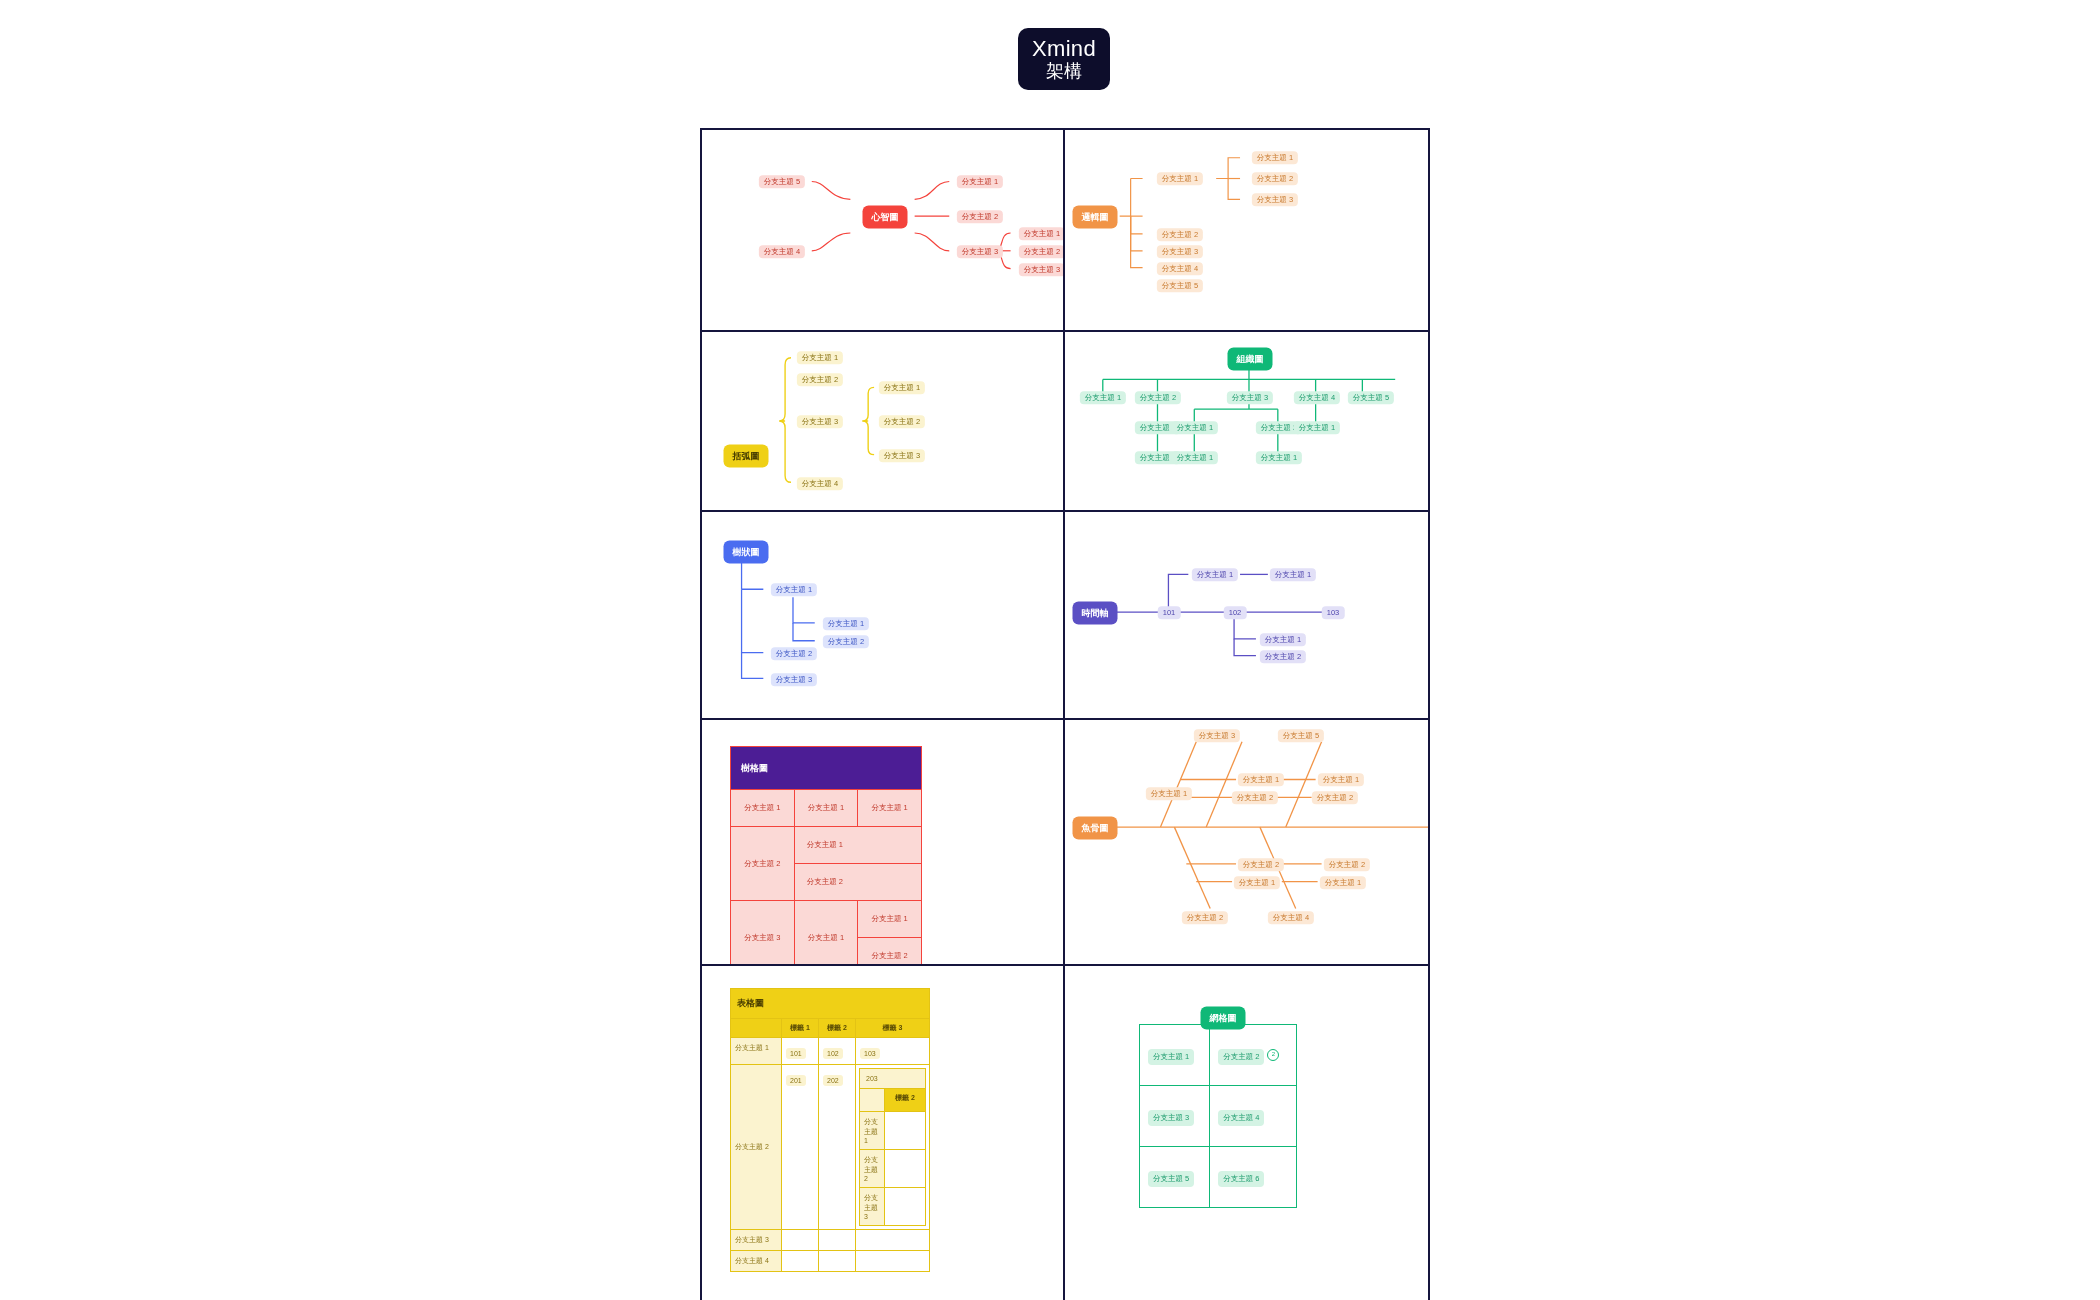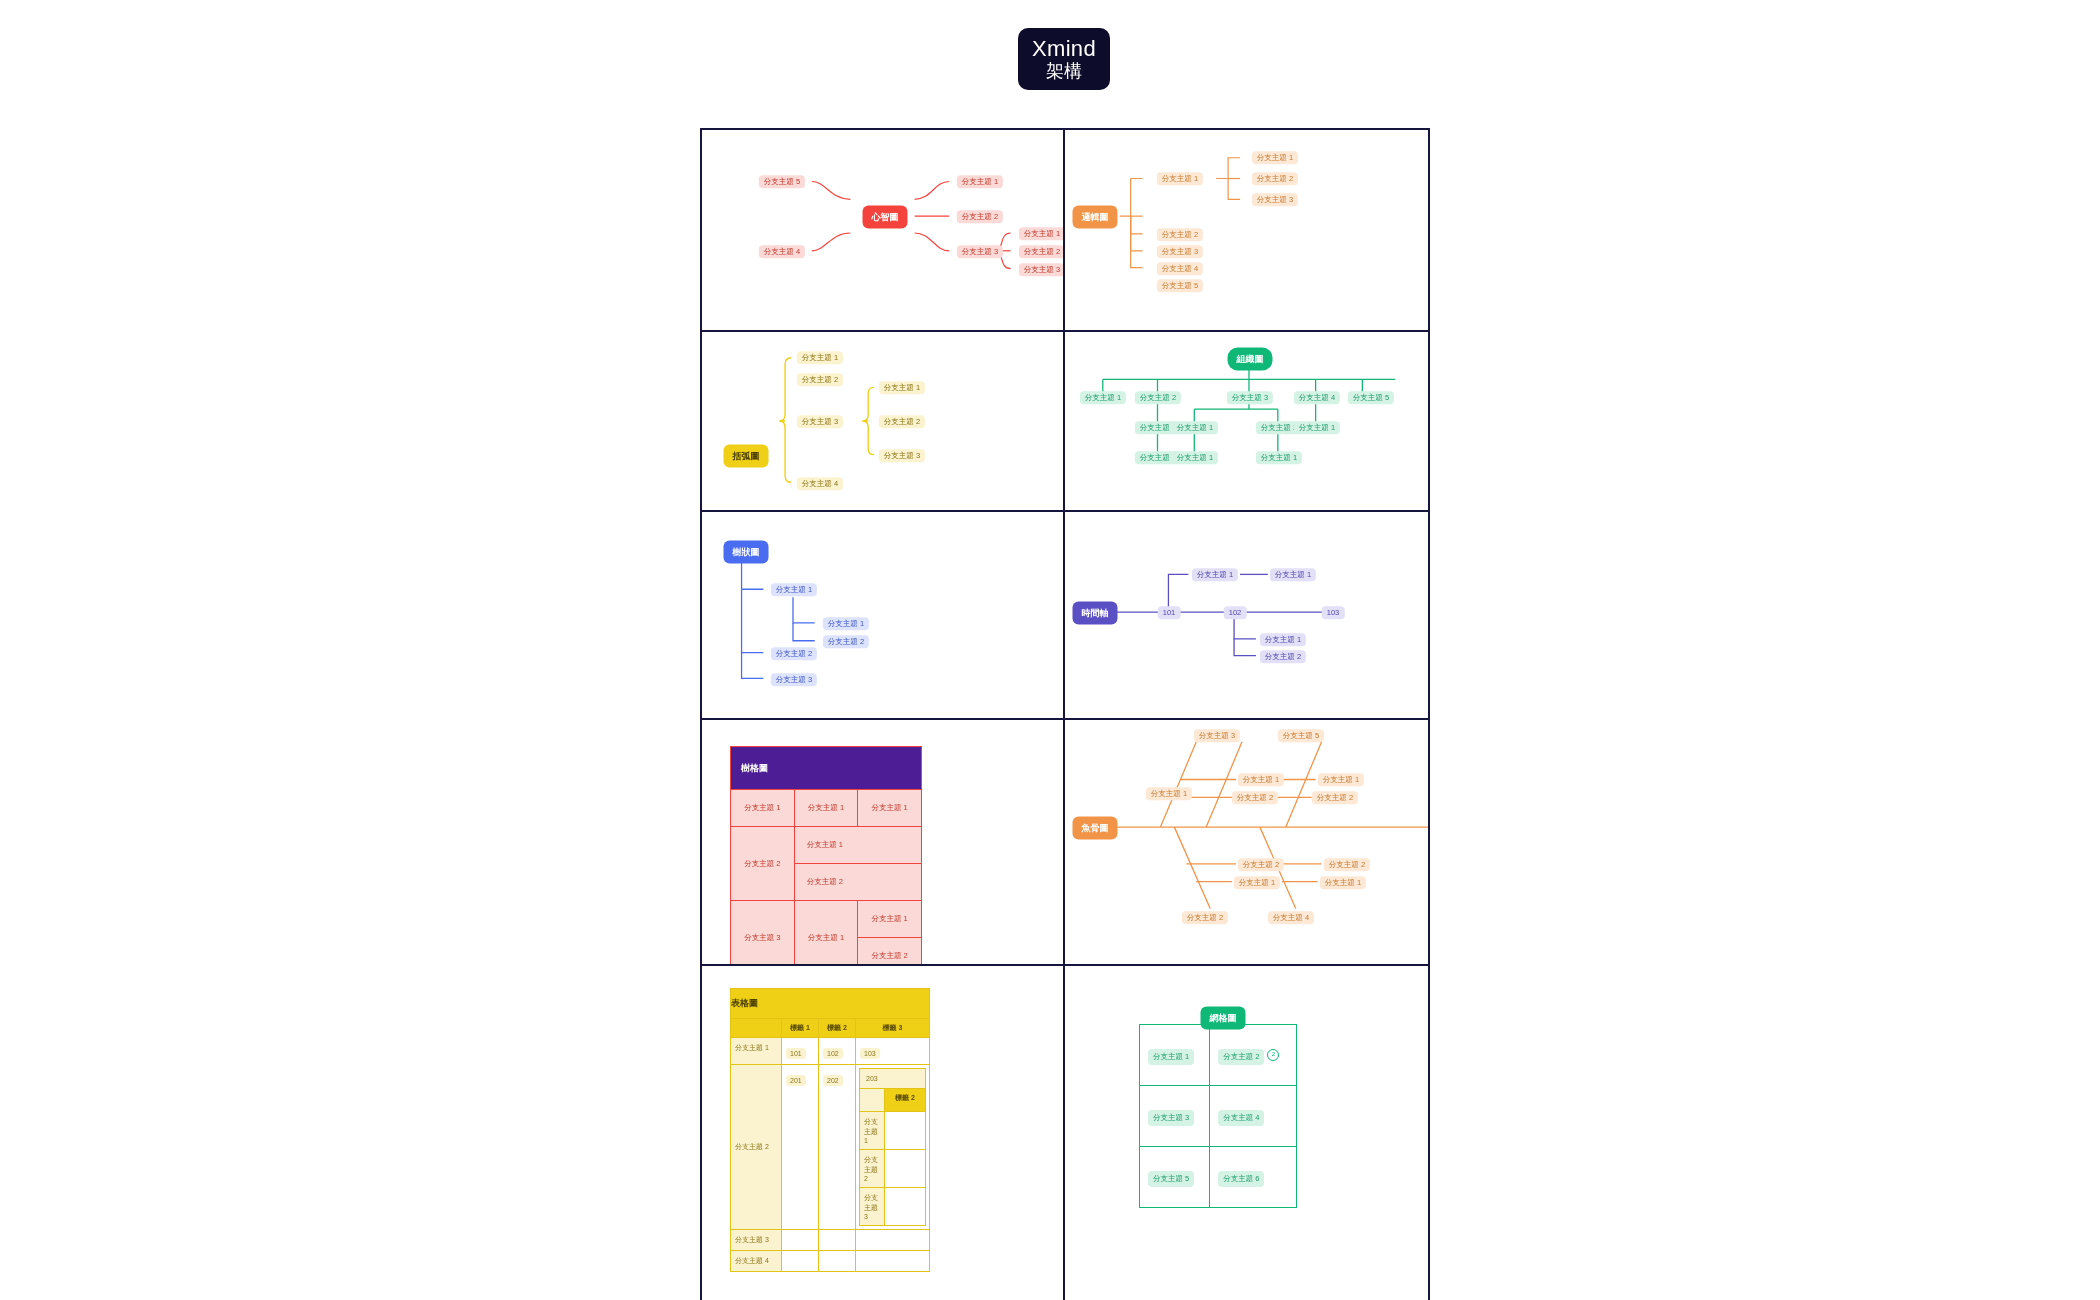--- a/index.html
+++ b/index.html
@@ -55,21 +55,21 @@
 
   
   .matrix{position:absolute;left:28px;top:26px;border:1.5px solid #f4433c;border-collapse:collapse;width:192px;}
   .matrix td{border:1.5px solid #f4433c;padding:0;vertical-align:middle;height:26px;}
   .matrix .hd{background:#4c1d95;color:#fff;font-size:9px;font-weight:bold;padding:8px 10px;text-align:left;}
   .matrix .cell{background:#fbd9d6;color:#c0392b;font-size:7.5px;padding:5px 7px;text-align:center;}
 
   
   .sheet{position:absolute;left:28px;top:22px;border:1.5px solid #e3c314;border-collapse:collapse;width:200px;}
   .sheet td{border:1.5px solid #e3c314;padding:0;vertical-align:top;}
-  .sheet .hd{background:#efd016;color:#4a3f00;font-size:9px;font-weight:bold;padding:8px 0;}
+  .sheet .hd{background:#efd016;color:#4a3f00;font-size:9px;font-weight:bold;padding:8px 6px;}
   .sheet .colhd{background:#efd016;color:#5a4c05;font-size:7px;font-weight:bold;text-align:center;padding:4px 3px;}
   .sheet .rowhd{background:#fbf3cf;color:#8a7314;font-size:7px;padding:5px 4px;}
   .sheet .val{background:#fff;padding:4px;text-align:left;}
   .sheet .chip{display:inline-block;background:#fbf3cf;color:#8a7314;font-size:7px;border-radius:3px;padding:2px 4px;}
   .sheet .blank{background:#fff;}
   .subsheet{border:1.5px solid #e3c314;border-collapse:collapse;width:100%;}
   .subsheet td{border:1.5px solid #e3c314;padding:0;}
 
   
   .gridchart{position:absolute;left:74px;top:58px;border:1.5px solid #0fb877;border-collapse:collapse;width:158px;}
@@ -158,21 +158,21 @@
       <g fill="none" stroke="#0fb877" stroke-width="1.3">
         <path d="M185,35 V48"></path>
         <path d="M38,48 H332"></path>
         <path d="M38,48 V62 M93,48 V62 M185,48 V62 M252,48 V62 M299,48 V62"></path>
         <path d="M93,70 V92 M93,100 V122"></path>
         <path d="M185,70 V78 M130,78 H214 M130,78 V92 M214,78 V92"></path>
         <path d="M130,100 V122 M214,100 V122"></path>
         <path d="M252,70 V92"></path>
       </g>
     </svg>
-    <div class="root" style="left:185px;top:27px;border-radius:10px;">組織圖</div>
+    <div class="root" style="left:185px;top:27px;">組織圖</div>
     <div class="node" style="left:38px;top:66px;">分支主題 1</div>
     <div class="node" style="left:93px;top:66px;">分支主題 2</div>
     <div class="node" style="left:185px;top:66px;">分支主題 3</div>
     <div class="node" style="left:252px;top:66px;">分支主題 4</div>
     <div class="node" style="left:306px;top:66px;">分支主題 5</div>
     <div class="node" style="left:93px;top:96px;">分支主題 1</div>
     <div class="node" style="left:130px;top:96px;">分支主題 1</div>
     <div class="node" style="left:214px;top:96px;">分支主題 2</div>
     <div class="node" style="left:252px;top:96px;">分支主題 1</div>
     <div class="node" style="left:93px;top:126px;">分支主題 1</div>

